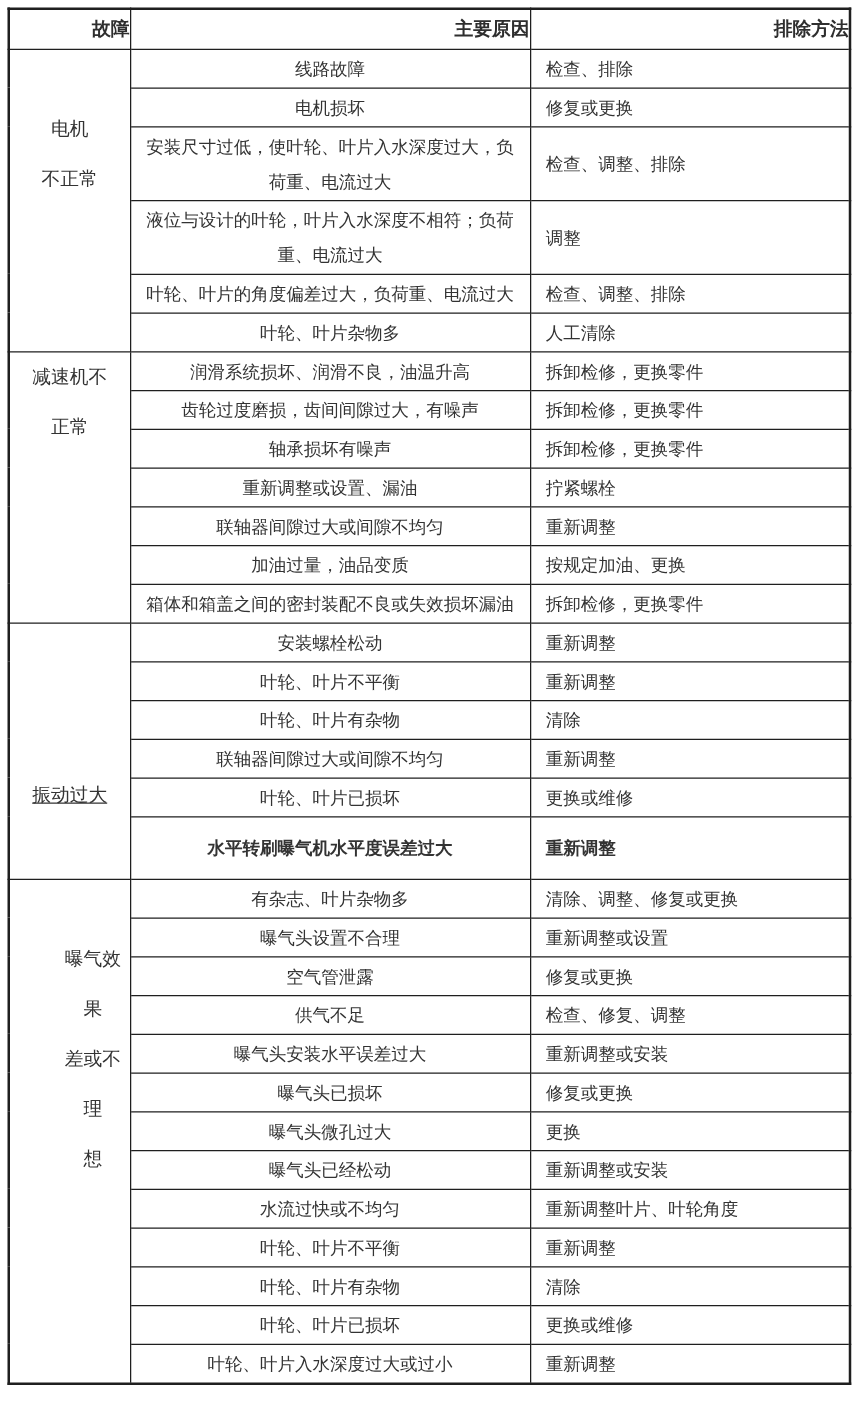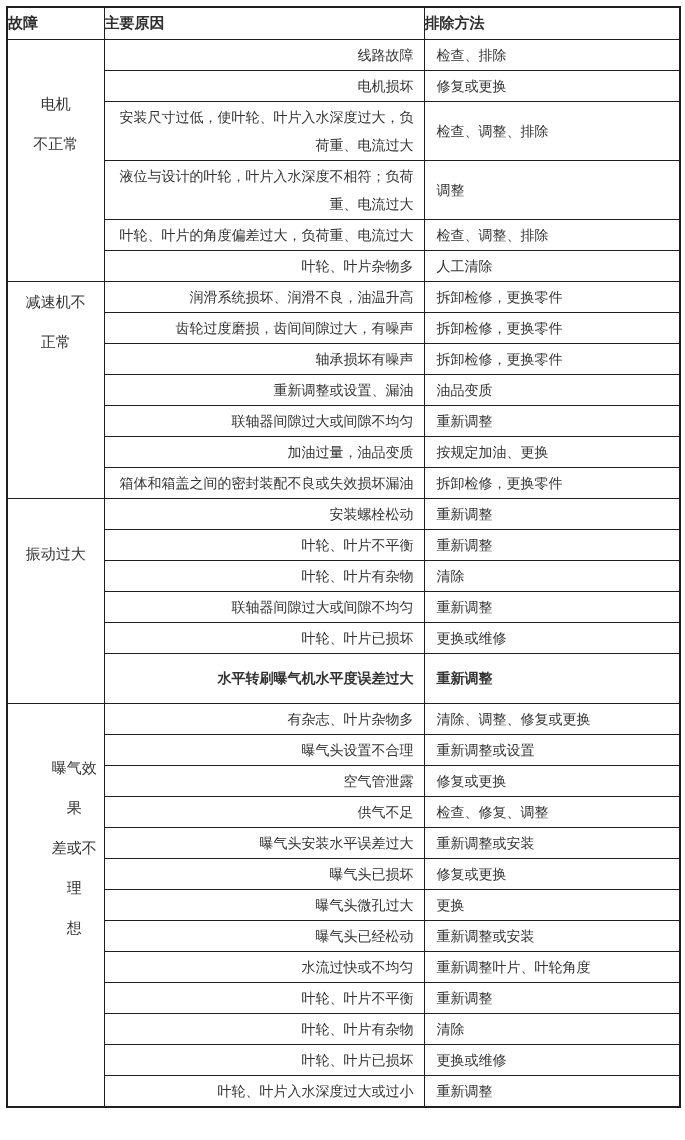--- a/index.html
+++ b/index.html
@@ -21,50 +21,50 @@
     width: 673px;
     border: 2px solid #1f1f1f;
   }
   col.c-fault   { width: 97px; }
   col.c-cause   { width: 320px; }
   col.c-solution{ width: 256px; }
   .fault-table th {
     border: 1px solid #1f1f1f;
     font-size: 15px;
     font-weight: bold;
-    text-align: left;
+    text-align: right;
     height: 32px;
     padding: 0;
     color: #2e2e2e;
   }
   .fault-table td {
     border: 1px solid #1f1f1f;
     font-size: 14px;
     line-height: 28px;
     padding: 1px 10px;
     vertical-align: middle;
     color: #333333;
     overflow: hidden;
   }
   .fault-table tr { height: 30px; }
   .fault-table tr.tall { height: 50px; font-weight: bold; }
-  td.cell-cause { text-align: right; }
+  td.cell-cause { text-align: center; }
   td.cell-solution { text-align: left; padding-left: 12px; }
   td.fault-cell {
     text-align: center;
     vertical-align: top;
     white-space: pre-line;
     font-size: 15px;
     line-height: 40px;
     padding: 0 4px;
     color: #333333;
   }
   td.fault-cell.sec-0 { padding-top: 44px; }
   td.fault-cell.sec-1 { }
-  td.fault-cell.sec-2 { padding-top: 35px; }
+  td.fault-cell.sec-2 { padding-top: 118px; text-decoration: underline; }
   td.fault-cell.sec-3 { padding-top: 44px; padding-left: 41px; }
 </style>
 </head>
 <body>
 
 <div class="page">
   <table class="fault-table">
     <colgroup>
       <col class="c-fault">
       <col class="c-cause">
@@ -115,21 +115,21 @@
       <tr>
         <td class="cell-cause">齿轮过度磨损，齿间间隙过大，有噪声</td>
         <td class="cell-solution">拆卸检修，更换零件</td>
       </tr>
       <tr>
         <td class="cell-cause">轴承损坏有噪声</td>
         <td class="cell-solution">拆卸检修，更换零件</td>
       </tr>
       <tr>
         <td class="cell-cause">重新调整或设置、漏油</td>
-        <td class="cell-solution">油品变质</td>
+        <td class="cell-solution">拧紧螺栓</td>
       </tr>
       <tr>
         <td class="cell-cause">联轴器间隙过大或间隙不均匀</td>
         <td class="cell-solution">重新调整</td>
       </tr>
       <tr>
         <td class="cell-cause">加油过量，油品变质</td>
         <td class="cell-solution">按规定加油、更换</td>
       </tr>
       <tr>

